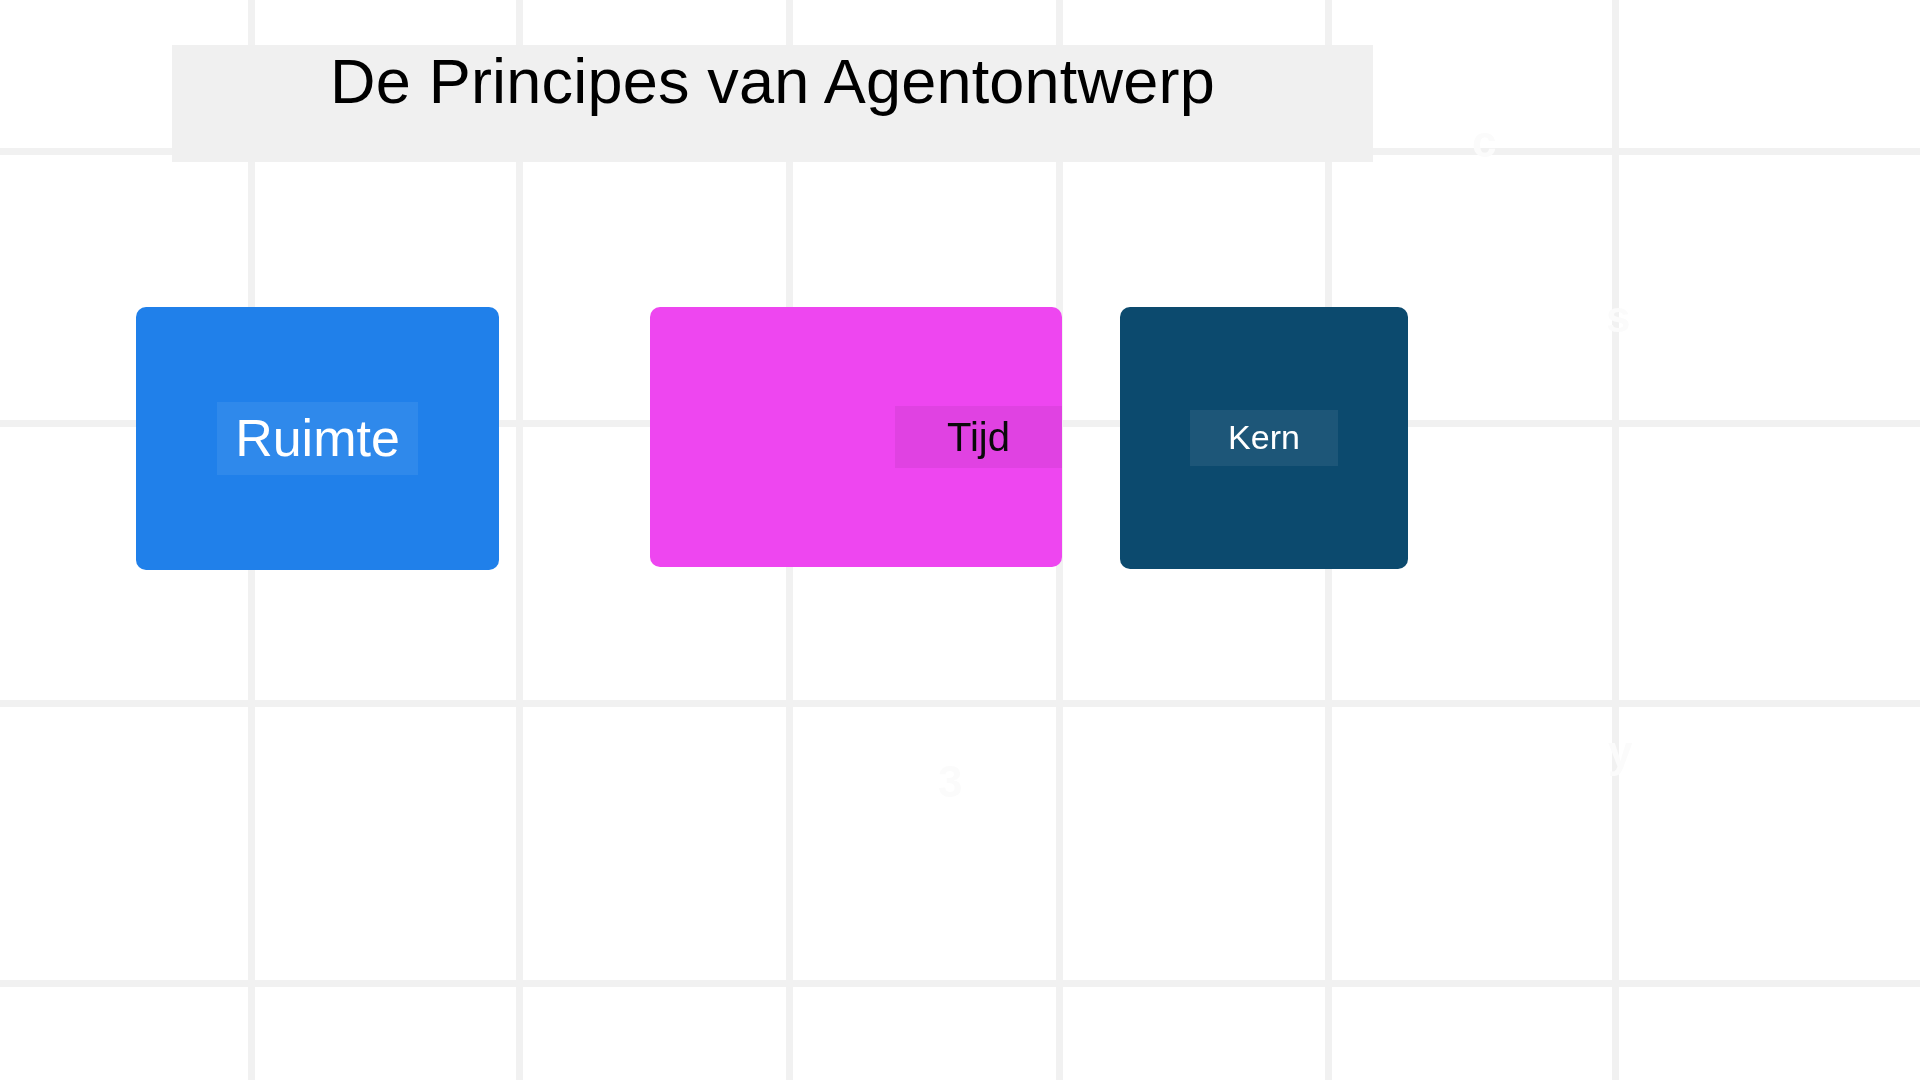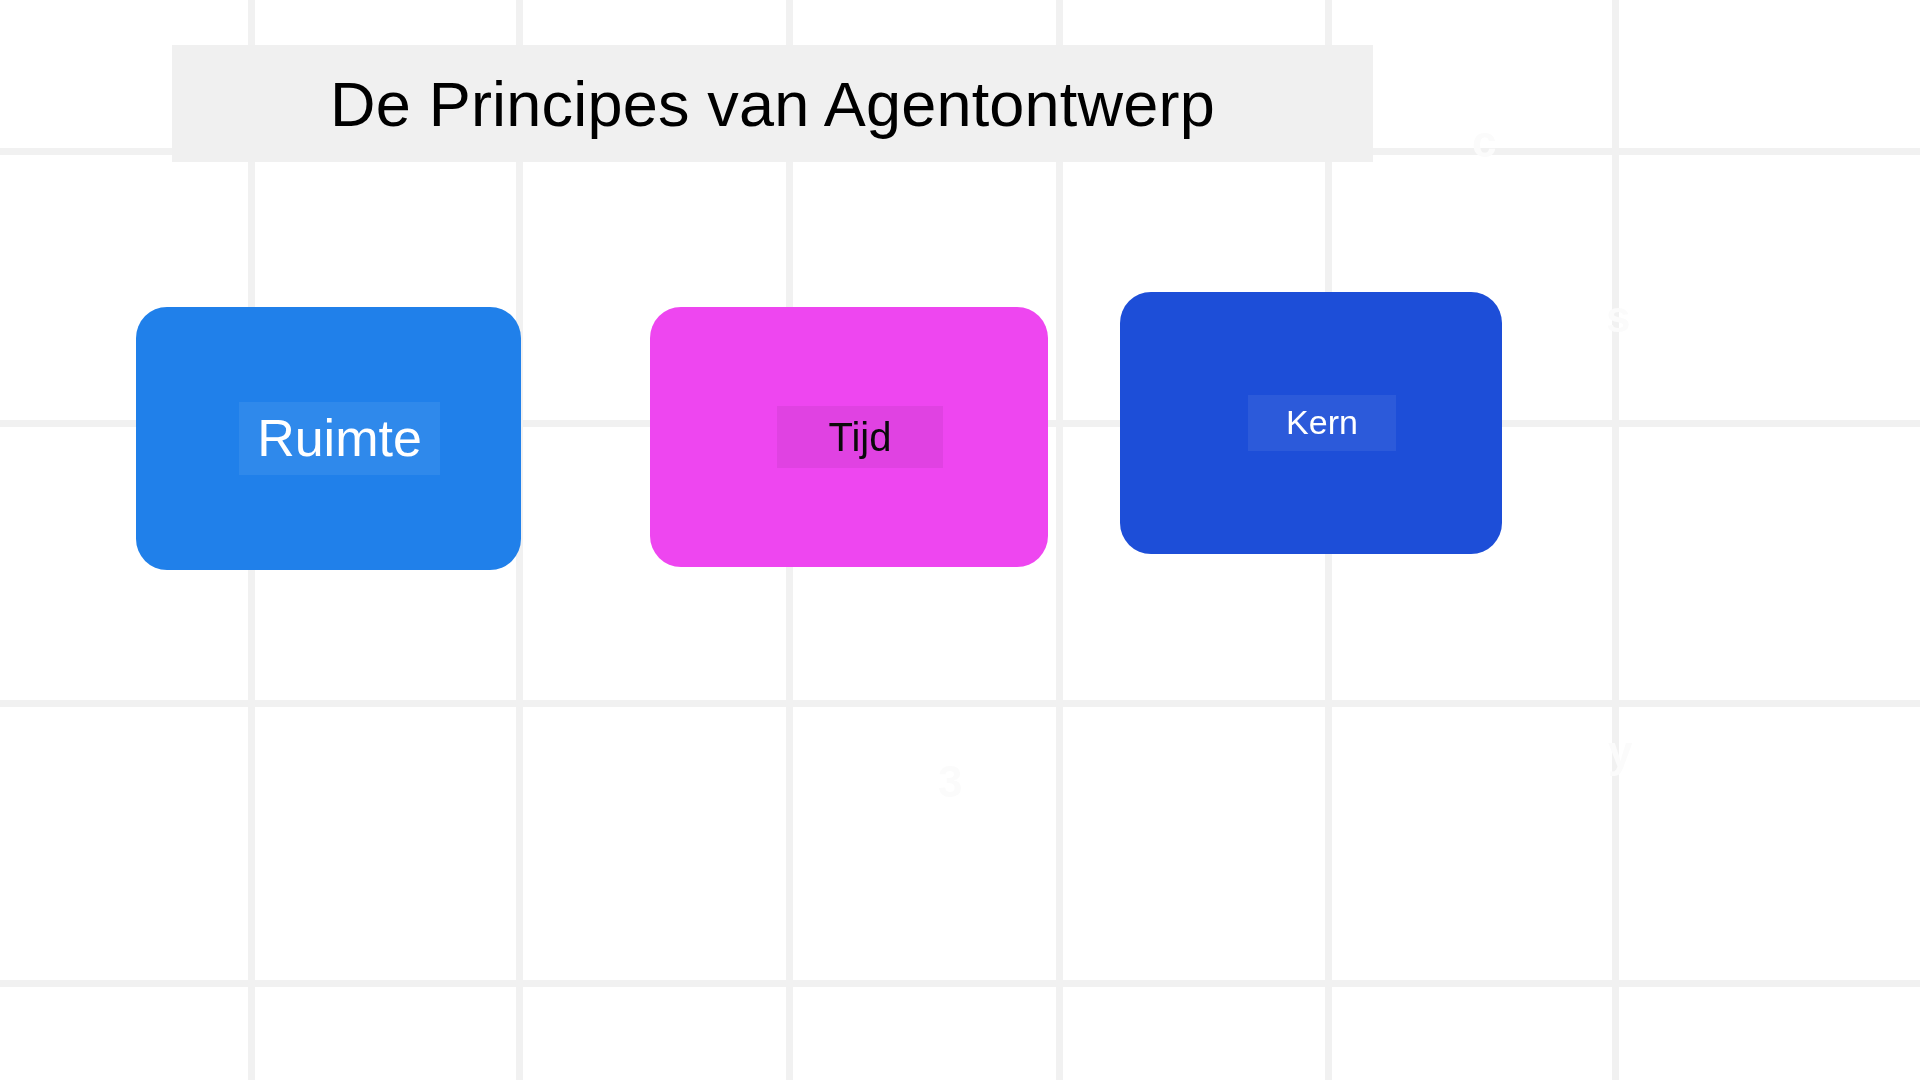--- a/index.html
+++ b/index.html
@@ -54,39 +54,37 @@
 
   
   #title-banner {
     position: absolute;
     left: 172px;
     top: 45px;
     width: 1201px;
     height: 117px;
     background: #f0f0f0;
     display: flex;
-    align-items: center;
     justify-content: center;
   }
   #title-text {
     font-size: 63px;
     font-weight: 400;
     color: #000000;
     white-space: nowrap;
     letter-spacing: 0.2px;
   }
 
   
   .node {
     position: absolute;
-    border-radius: 31px;
+    border-radius: 10px;
     display: flex;
     align-items: center;
     justify-content: center;
-    padding-left: 22px;
   }
   .node-label {
     display: inline-block;
     padding: 9px 18px;
     white-space: nowrap;
     line-height: 1.05;
   }
 
   #node-ruimte {
     left: 136px;
@@ -97,37 +95,38 @@
   }
   #node-ruimte .node-label {
     color: #ffffff;
     font-size: 52px;
     background: rgba(255, 255, 255, 0.07);
   }
 
   #node-tijd {
     left: 650px;
     top: 307px;
-    width: 376px;
+    width: 412px;
     height: 260px;
     background: #ee46f0;
+    justify-content: flex-end;
   }
   #node-tijd .node-label {
     color: #0a0a0a;
     font-size: 40px;
     background: rgba(0, 0, 0, 0.055);
     padding: 10px 52px;
   }
 
   #node-kern {
     left: 1120px;
-    top: 292px;
-    width: 360px;
+    top: 307px;
+    width: 288px;
     height: 262px;
-    background: #1d4ed8;
+    background: #0c4a6e;
   }
   #node-kern .node-label {
     color: #ffffff;
     font-size: 34px;
     background: rgba(255, 255, 255, 0.07);
     padding: 10px 38px;
   }
 
   
   #footer-banner {

